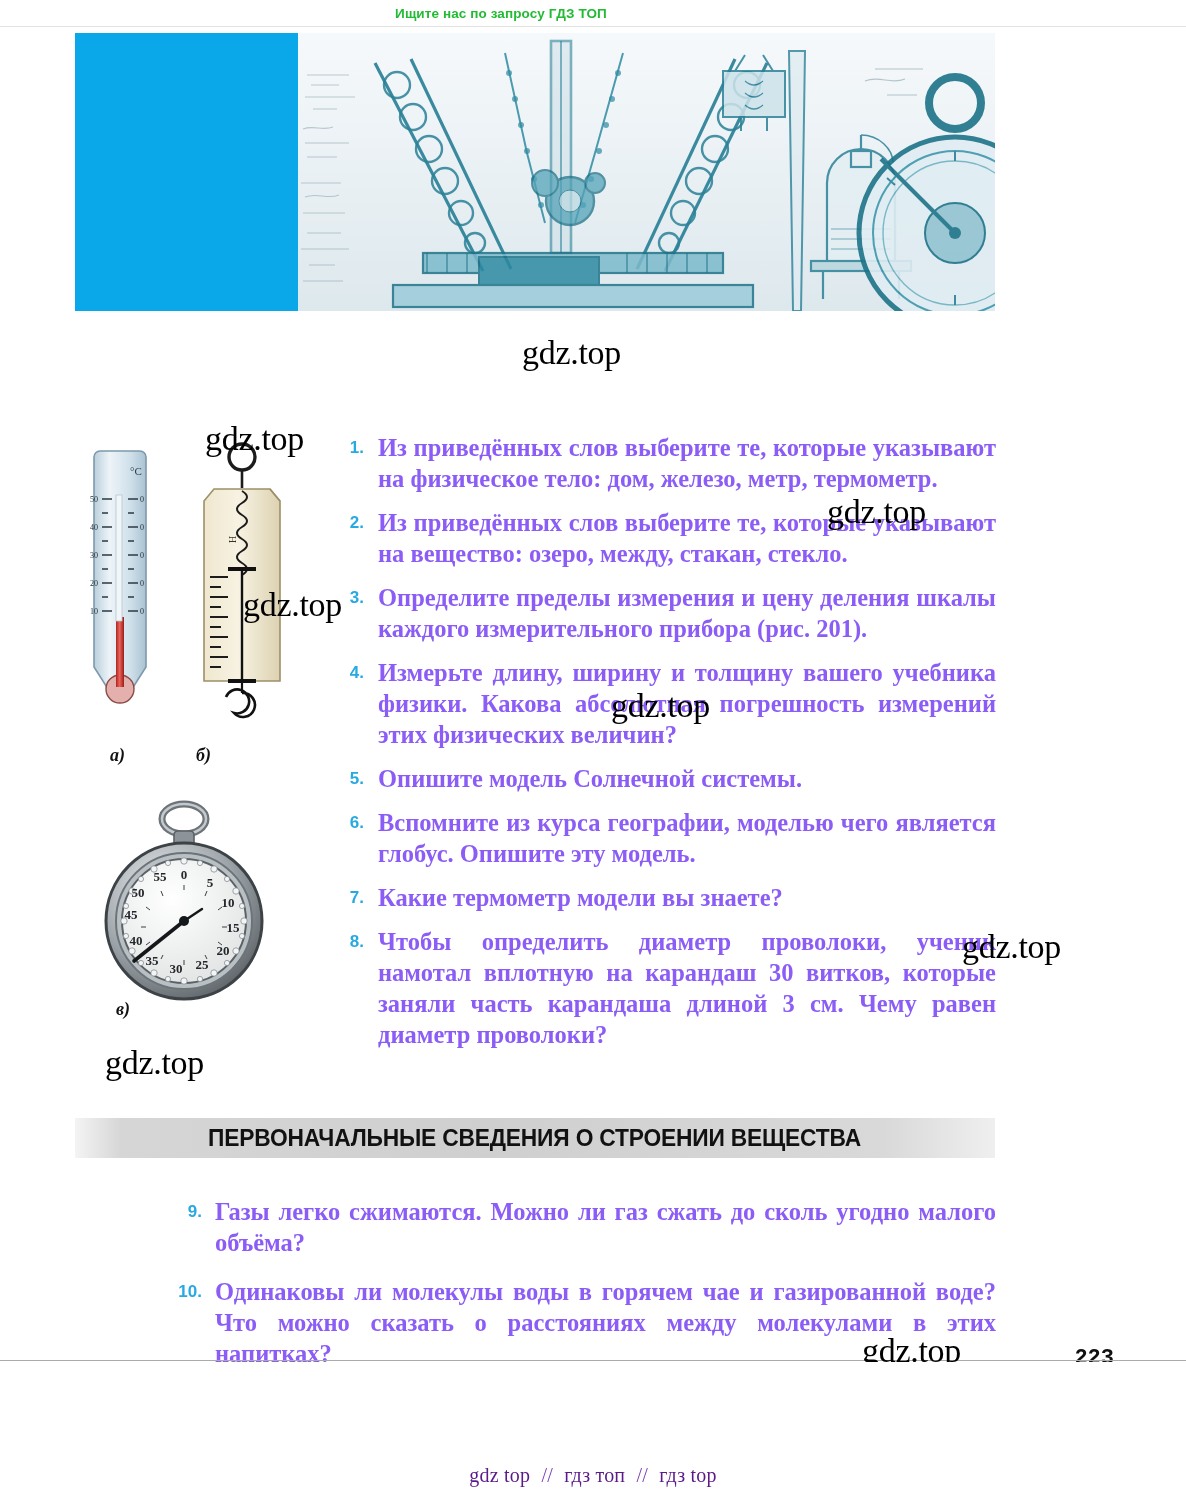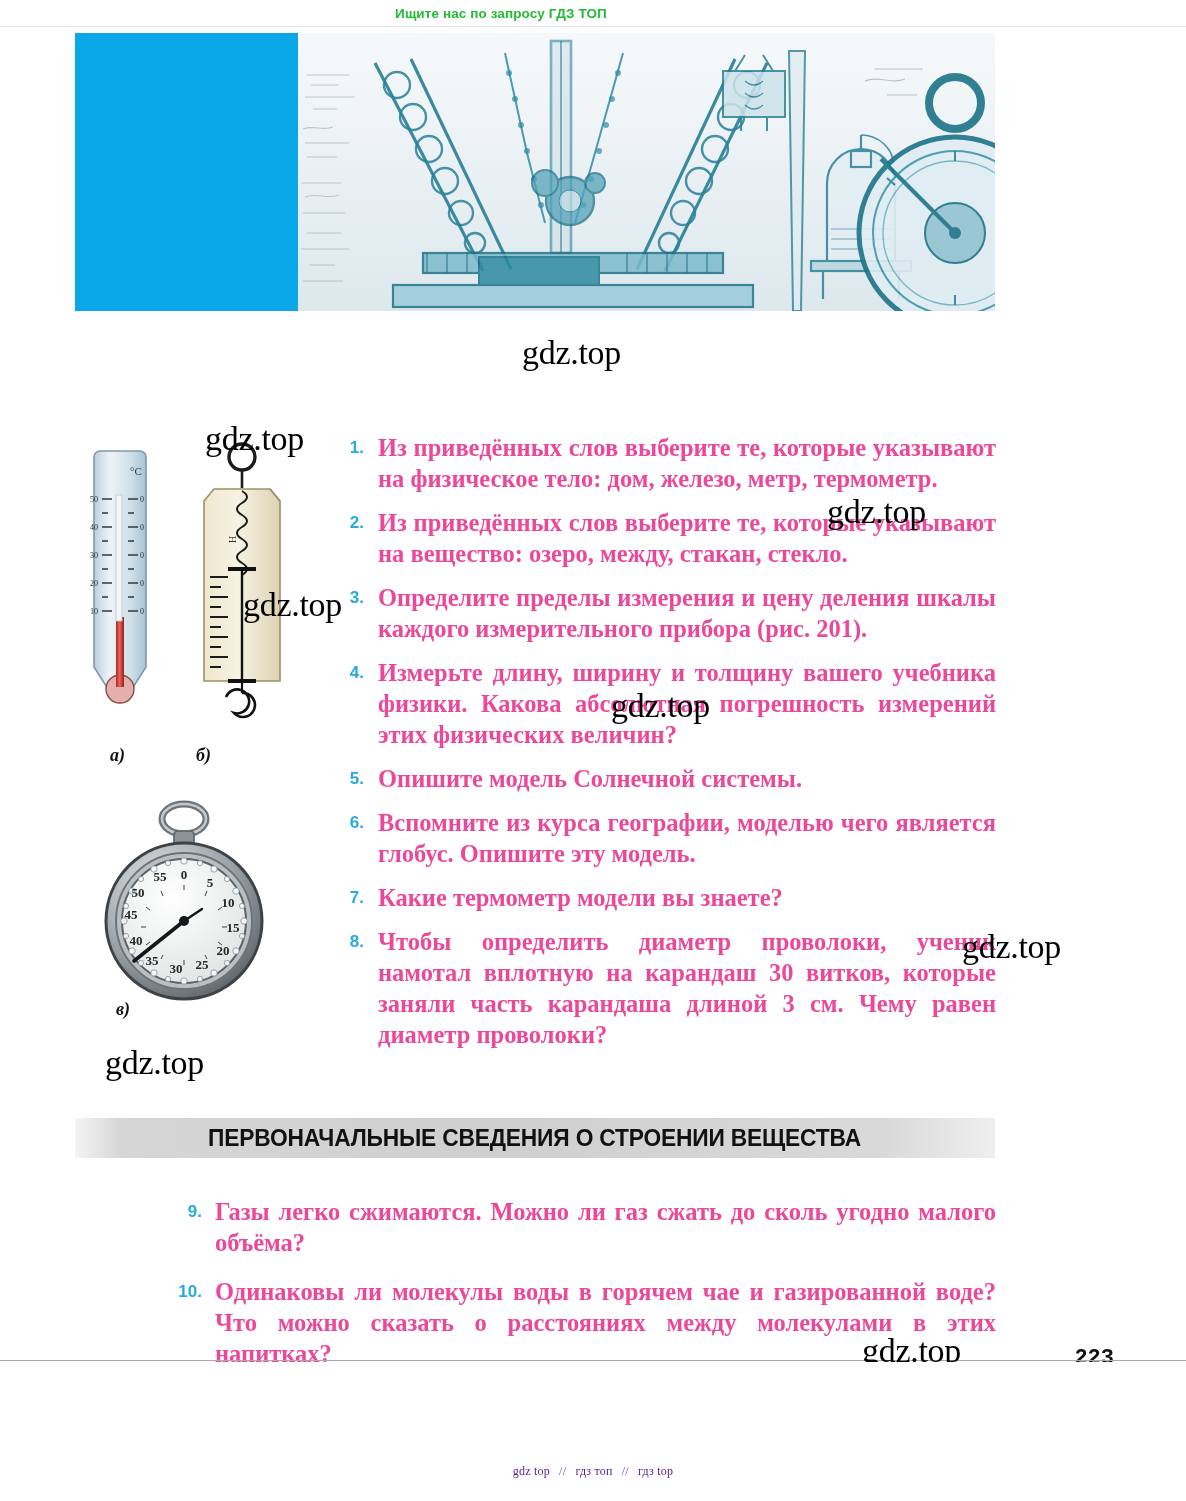--- a/index.html
+++ b/index.html
@@ -30,21 +30,21 @@
     display:flex;align-items:center;justify-content:center;}
   .sec-bar span{font-family:"Liberation Sans",sans-serif;font-weight:700;font-size:23.5px;
     color:#111;letter-spacing:-0.2px;transform:scaleX(.97);}
 
   
   .ex-list{position:absolute;}
   .ex{display:flex;margin-bottom:12px;}
   .ex-num{color:#27a9e1;font-family:"Liberation Sans",sans-serif;font-weight:700;
     font-size:17px;flex:0 0 auto;text-align:right;padding-top:5px;}
   .ex-body{font-family:"Liberation Serif",serif;font-size:24.5px;line-height:1.265;
-    color:#ec4899;text-align:justify;font-weight:600;}
+    color:#8b5cf6;text-align:justify;font-weight:600;}
   .ex-body.last-left > :last-child{text-align:left;}
 
   #ex-main{left:338px;top:406px;width:658px;}
   #ex-main .ex-num{width:26px;margin-right:14px;}
   #ex-main .ex{margin-bottom:13px;}
 
   #ex-second{left:168px;top:1170px;width:828px;}
   #ex-second .ex-num{width:34px;margin-right:13px;}
   #ex-second .ex{margin-bottom:18px;}
 
@@ -61,21 +61,21 @@
   .rule{position:absolute;left:70px;top:1358px;width:925px;height:7px;background:#e8e8e8;}
   .rule-accent{position:absolute;right:0;top:0;width:108px;height:7px;background:#19a6e0;}
 
   
   .wm{position:absolute;font-family:Liberation Serif, serif;color:#000000;
     font-size:30px;letter-spacing:-.3px;white-space:nowrap;pointer-events:none;margin-top:28px;}
 
   
   .footer{position:absolute;left:0;top:1362px;width:1186px;height:139px;background:#fff;}
   .footer-links{position:absolute;left:0;top:102px;width:1186px;text-align:center;
-    font-family:"Liberation Serif",serif;font-size:12px;color:#5b1a8a;letter-spacing:.2px;}
+    font-family:"Liberation Serif",serif;font-size:20px;color:#5b1a8a;letter-spacing:.2px;}
   .footer-links .sep{color:#7b3fb0;margin:0 6px;}
 </style>
 </head>
 <body>
 
 <div class="promo-strip">
   <span class="promo-text">Ищите нас по запросу ГДЗ ТОП</span>
 </div>
 
 <div class="page-sheet">

